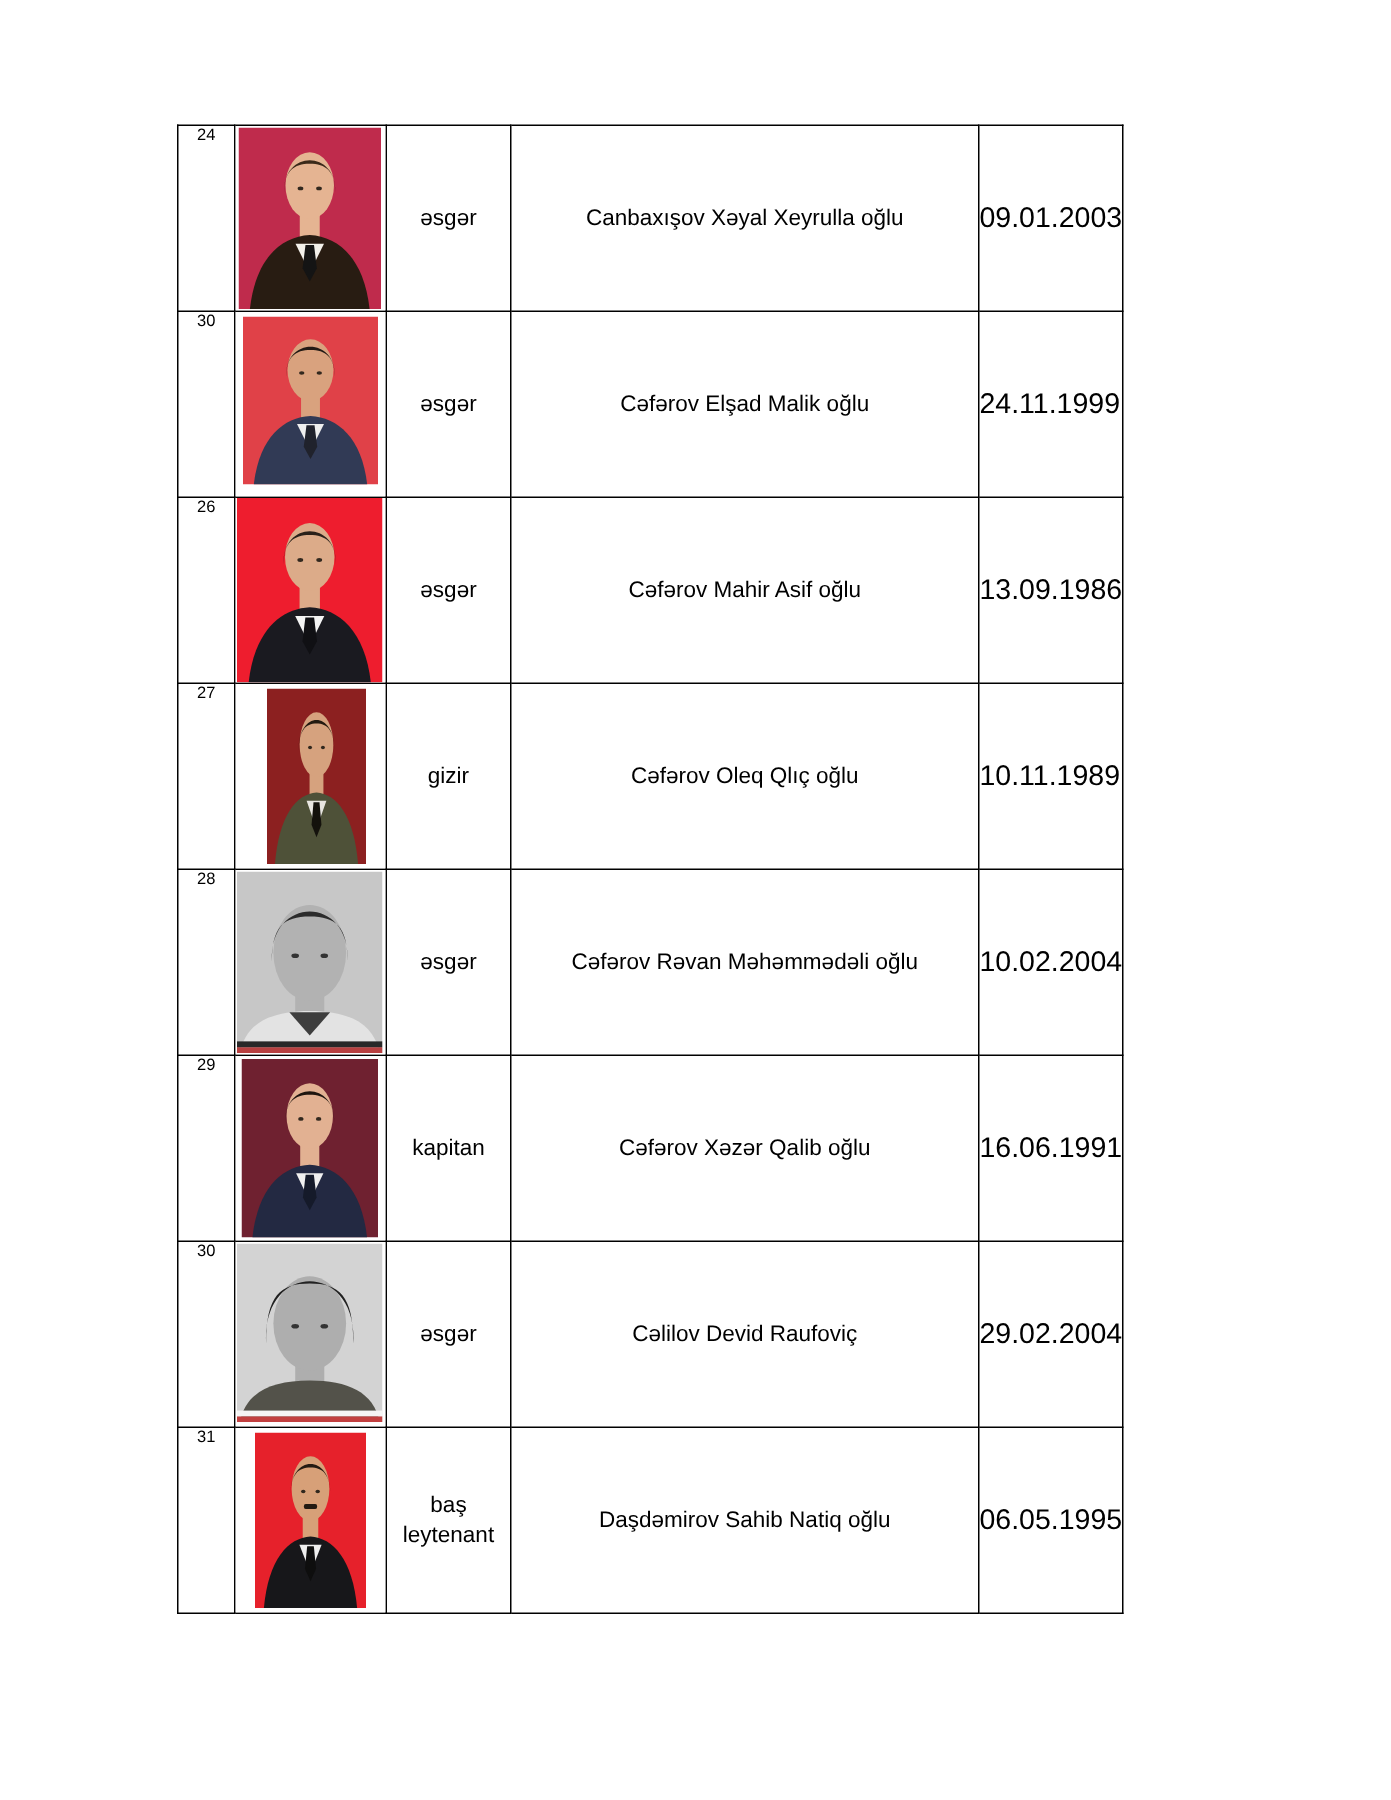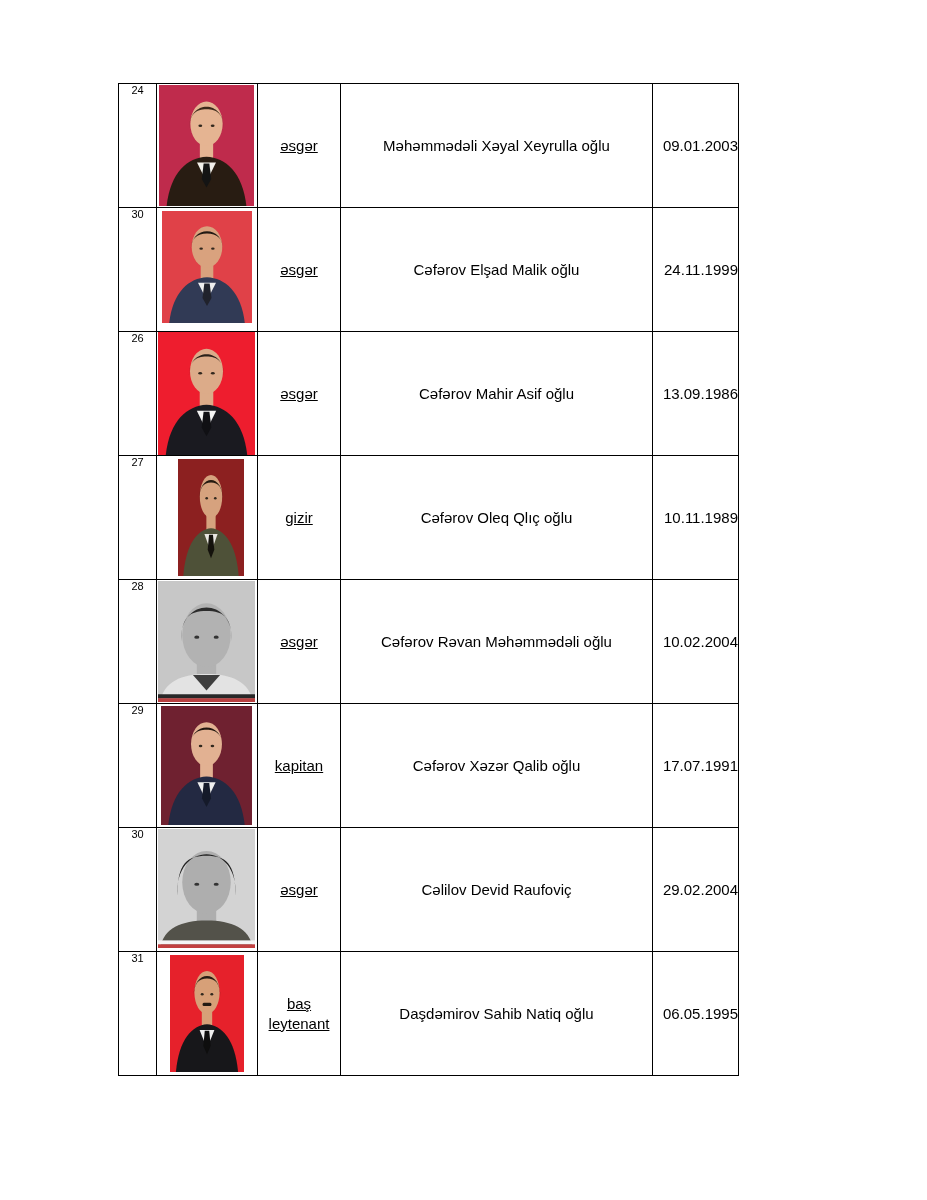--- a/index.html
+++ b/index.html
@@ -12,23 +12,23 @@
     border-collapse:collapse;table-layout:fixed;
   }
   table.roster td{
     border:1px solid #000;
     padding:0;
     overflow:hidden;
   }
   tr.row{height:123px;}
   td.c-num{width:37px;vertical-align:top;text-align:center;font-size:11px;padding-top:2px;}
   td.c-photo{width:100px;vertical-align:top;}
-  td.c-rank{width:82px;text-align:center;vertical-align:middle;font-size:15px;line-height:1.3;padding:0 6px;text-decoration:underline;}
+  td.c-rank{width:82px;text-align:center;vertical-align:middle;font-size:15px;line-height:1.3;padding:0 6px;}
   td.c-name{width:311px;text-align:center;vertical-align:middle;font-size:15px;padding:0 8px;}
-  td.c-date{width:85px;text-align:right;vertical-align:middle;font-size:15px;}
+  td.c-date{width:85px;text-align:left;vertical-align:middle;font-size:19px;}
   .ph{position:relative;width:100px;height:123px;background:#fff;}
   .ph svg{position:absolute;display:block;}
 </style>
 </head>
 <body>
 
 <table class="roster">
   <tbody>
     <tr class="row">
       <td class="c-num">24</td>
@@ -41,21 +41,21 @@
               <polygon points="40,80 50,100 60,80" fill="#f2f0ea"></polygon>
               <polygon points="47,81 53,81 55,97 50,106 45,97" fill="#141414"></polygon>
               <ellipse cx="50" cy="40" rx="17" ry="23" fill="#e5b492"></ellipse>
               <path d="M32,45 C31,15 69,15 68,45 C68,30 61,25 50,25 C39,25 32,30 32,45 Z" fill="#3b2a1a"></path>
               <ellipse cx="43.5" cy="42" rx="2" ry="1.3" fill="#32281e"></ellipse>
               <ellipse cx="56.5" cy="42" rx="2" ry="1.3" fill="#32281e"></ellipse>
             </svg>
           </div>
         </td>
       <td class="c-rank">əsgər</td>
-      <td class="c-name">Məhəmmədəli Xəyal Xeyrulla oğlu</td>
+      <td class="c-name">Canbaxışov Xəyal Xeyrulla oğlu</td>
       <td class="c-date">09.01.2003</td>
     </tr>
     <tr class="row">
       <td class="c-num">30</td>
       <td class="c-photo">
           <div class="ph">
             <svg style="left:5px;top:3px;width:90px;height:112px" viewBox="0 0 100 125" preserveAspectRatio="none" xmlns="http://www.w3.org/2000/svg">
               <rect x="0" y="0" width="100" height="125" fill="#e04148"></rect>
               <rect x="43" y="50" width="14" height="26" fill="#d9a27e"></rect>
               <path d="M8,125 C12,90 30,75 50,74 C70,75 88,90 92,125 Z" fill="#313a55"></path>
@@ -148,21 +148,21 @@
               <polygon points="47,81 53,81 55,97 50,106 45,97" fill="#151a2a"></polygon>
               <ellipse cx="50" cy="40" rx="17" ry="23" fill="#e2b192"></ellipse>
               <path d="M32,45 C31,15 69,15 68,45 C68,30 61,25 50,25 C39,25 32,30 32,45 Z" fill="#1f160f"></path>
               <ellipse cx="43.5" cy="42" rx="2" ry="1.3" fill="#32281e"></ellipse>
               <ellipse cx="56.5" cy="42" rx="2" ry="1.3" fill="#32281e"></ellipse>
             </svg>
           </div>
         </td>
       <td class="c-rank">kapitan</td>
       <td class="c-name">Cəfərov Xəzər Qalib oğlu</td>
-      <td class="c-date">17.07.1991</td>
+      <td class="c-date">16.06.1991</td>
     </tr>
     <tr class="row">
       <td class="c-num">30</td>
       <td class="c-photo">
           <div class="ph">
             <svg style="left:1px;top:1px;width:97px;height:119px" viewBox="0 0 100 125" preserveAspectRatio="none" xmlns="http://www.w3.org/2000/svg">
               <rect x="0" y="0" width="100" height="125" fill="#d3d3d3"></rect>
               <rect x="40" y="76" width="20" height="24" fill="#aeaeae"></rect>
               <path d="M2,125 C6,104 24,96 50,96 C76,96 94,104 98,125 Z" fill="#53524a"></path>
               <ellipse cx="50" cy="56" rx="25" ry="33" fill="#aeaeae"></ellipse>

